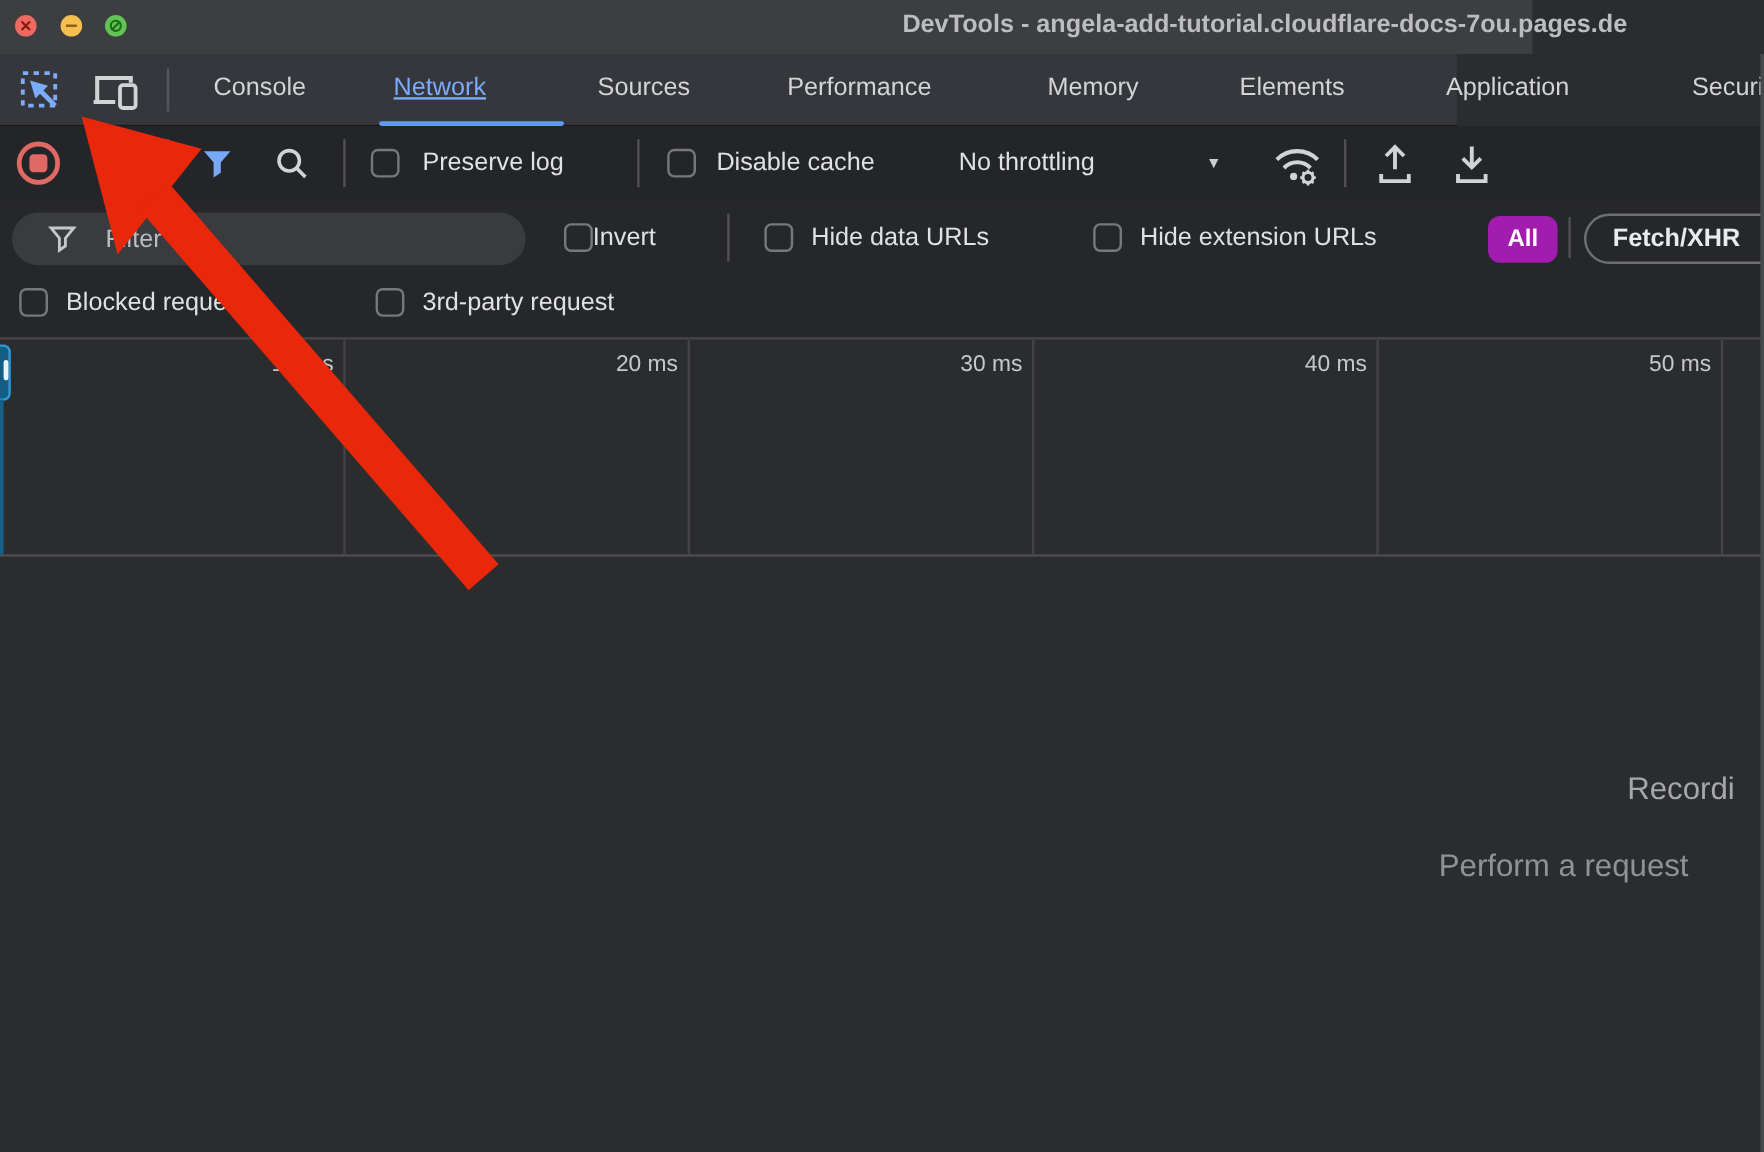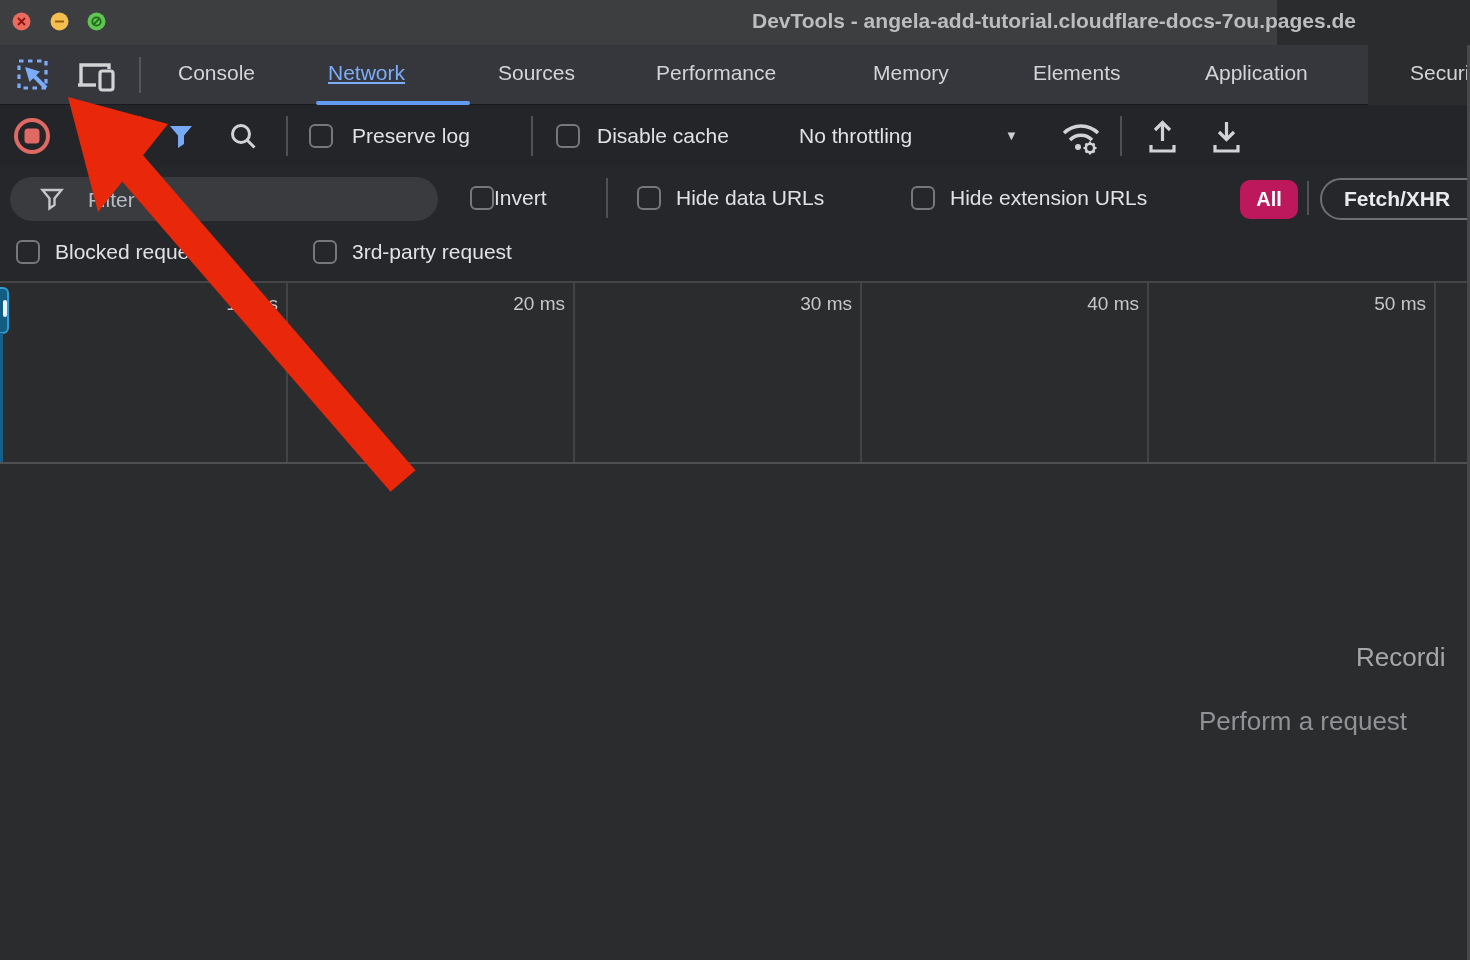--- a/index.html
+++ b/index.html
@@ -12,40 +12,40 @@
   .abs { position:absolute; }
   .nowrap { white-space:nowrap; }
 
   
   .titlebar { left:0; top:0; width:1277px; height:45px; background:#3d3e40; }
   .tl { width:19px; height:19px; border-radius:50%; top:12px; }
   .title-text { left:752px; top:9px; font-size:21px; font-weight:bold; color:#bcbdbf;
                 width:718px; overflow:hidden; }
 
   
-  .tabbar { left:0; top:45px; width:1368px; height:60px; background:#36373c;
+  .tabbar { left:0; top:45px; width:1214px; height:60px; background:#36373c;
             border-bottom:1px solid #1a1a1c; }
   .tab { top:16px; font-size:21px; color:#d3d4d6; }
   .tab.sel { color:#7cacf8; }
   .tab-underline { left:316px; top:56px; width:154px; height:4px; background:#629bf2; border-radius:2px; }
   .vsep-tab { top:12px; width:2px; height:36px; background:#56575a; }
 
   
   .row1 { left:0; top:105px; width:1470px; height:62px; background:#242528; }
   .vsep { width:2px; height:40px; top:11px; background:#515155; }
   .cb { width:24px; height:24px; border:2.5px solid #77787c; border-radius:6px; background:transparent; }
   .lbl { font-size:21px; color:#e0e1e3; }
   .caret { font-size:13px; color:#cfcfcf; }
 
   
   .row2 { left:0; top:167px; width:1470px; height:62px; background:#26272b; }
   .pill { left:10px; top:10px; width:428px; height:44px; border-radius:22px; background:#3a3b3f; }
   .pill-text { left:78px; top:11px; font-size:21px; color:#b9bec4; }
   .chip-solid { left:1240px; top:13px; width:58px; height:39px; border-radius:10px;
-                background:#be185d; color:#fff; font-size:20px; font-weight:bold;
+                background:#a21caf; color:#fff; font-size:20px; font-weight:bold;
                 display:flex; align-items:center; justify-content:center; }
   .chip-outline { left:1320px; top:11px; width:172px; height:42px; border-radius:21px;
                   border:2px solid #6e6f73; color:#e8eaed; font-size:21px; font-weight:bold;
                   display:flex; align-items:center; padding-left:22px; }
 
   
   .row3 { left:0; top:229px; width:1470px; height:52px; background:#26272b; }
 
   
   .timeline { left:0; top:281px; width:1470px; height:183px; background:#2b2c2e;

